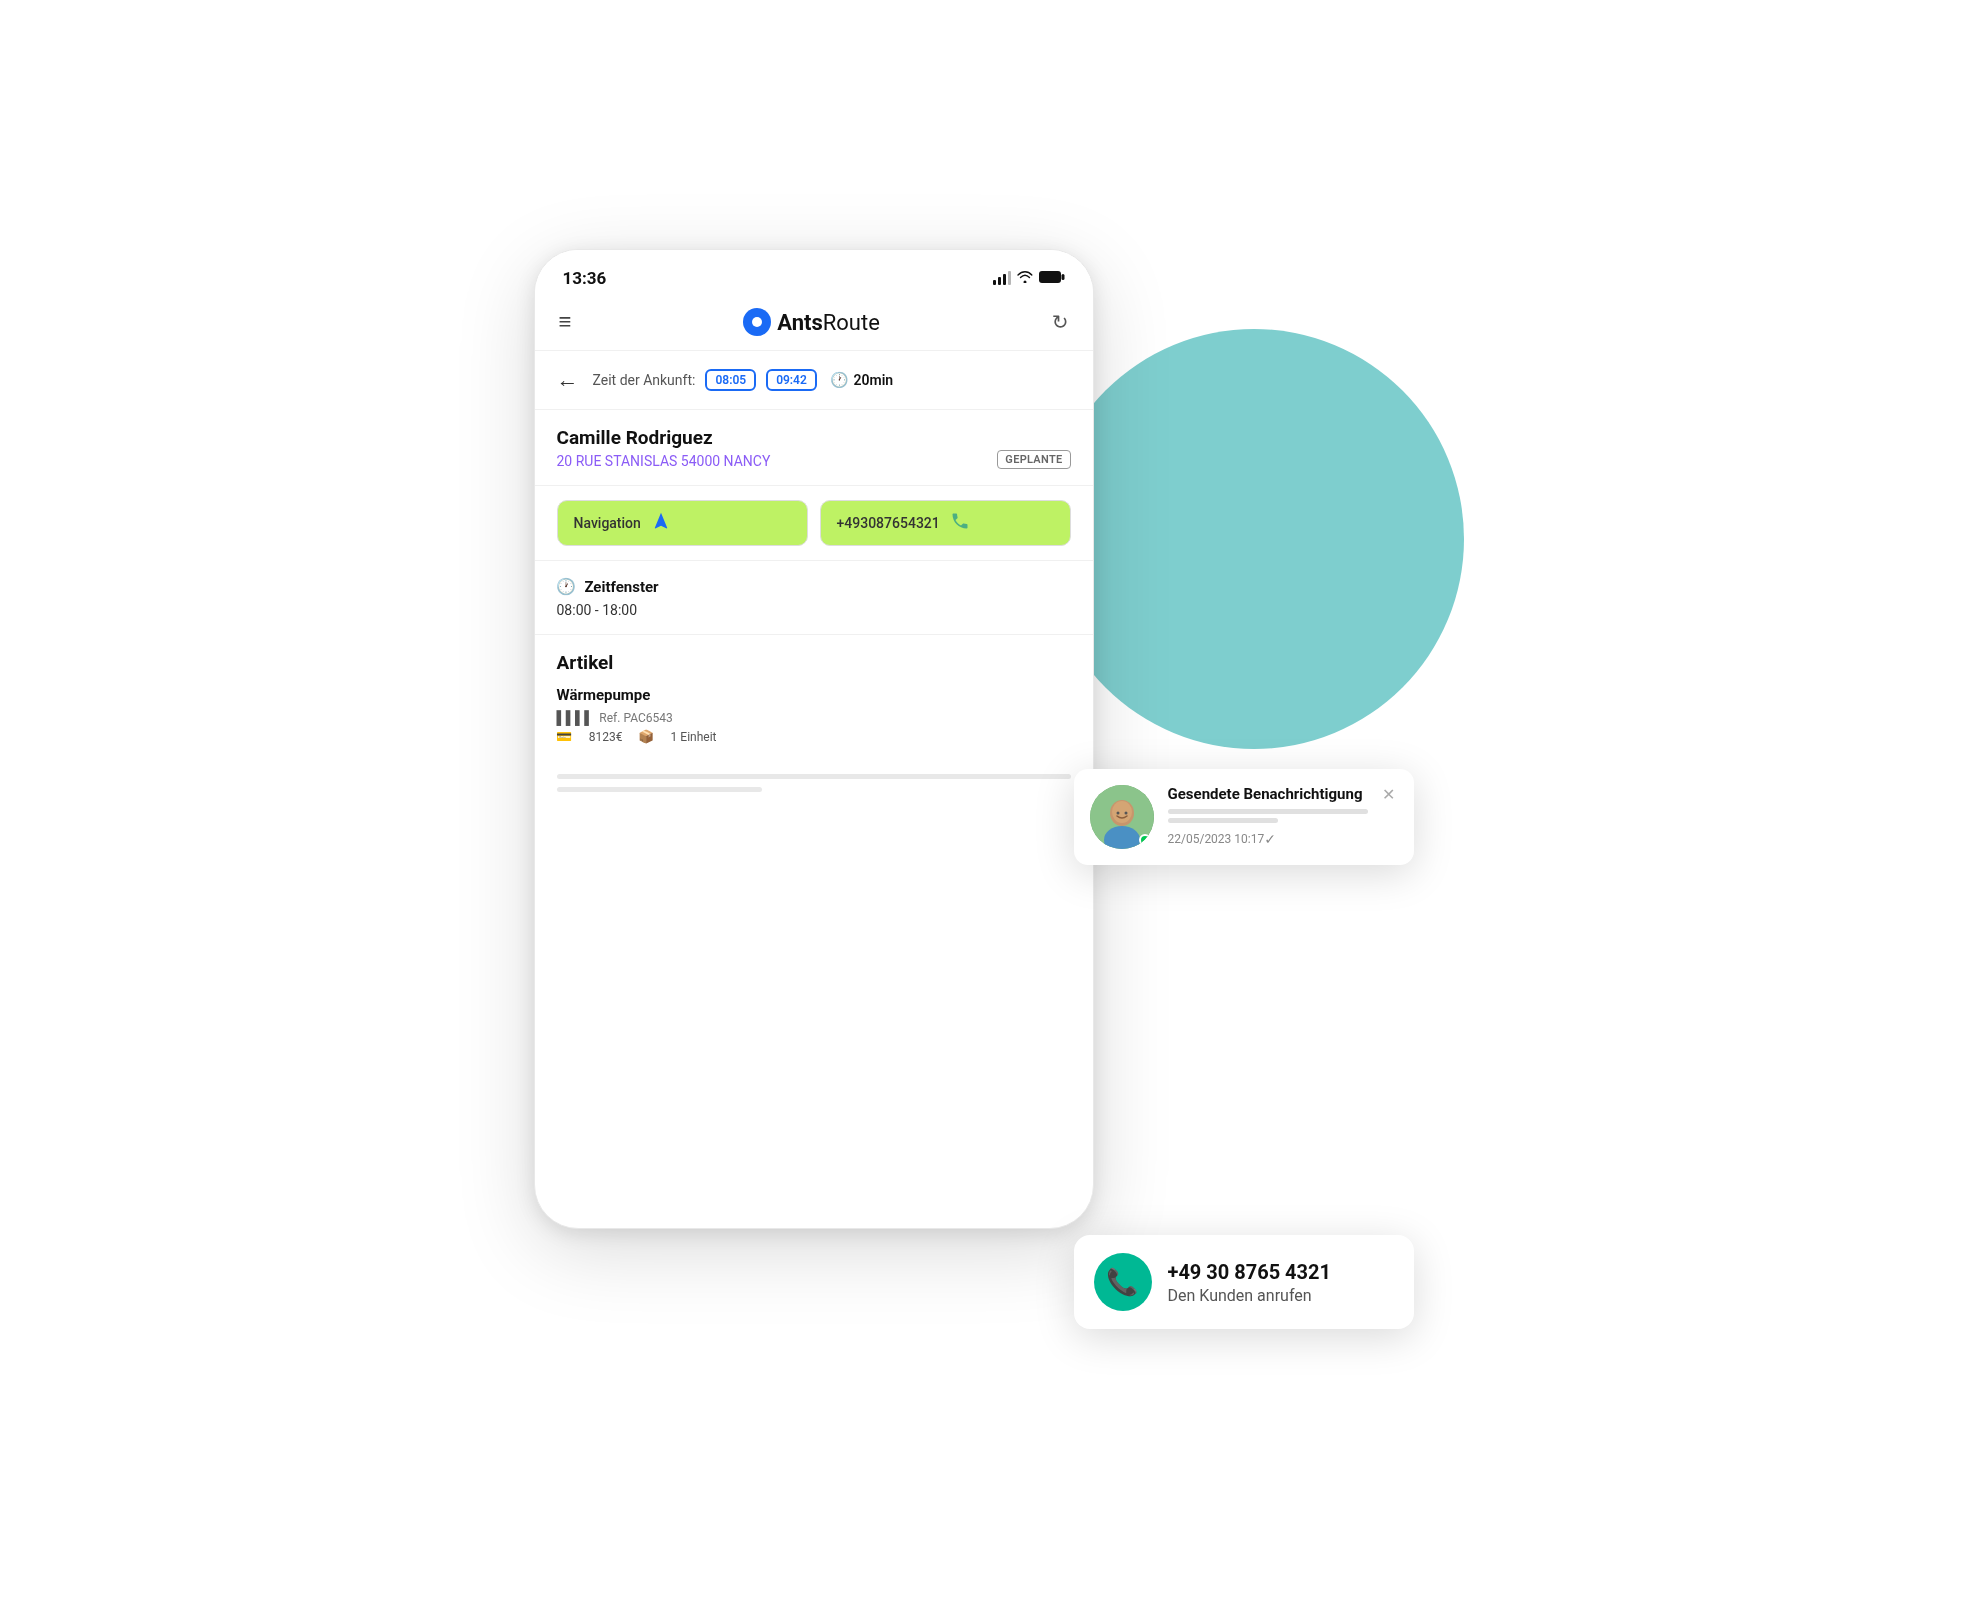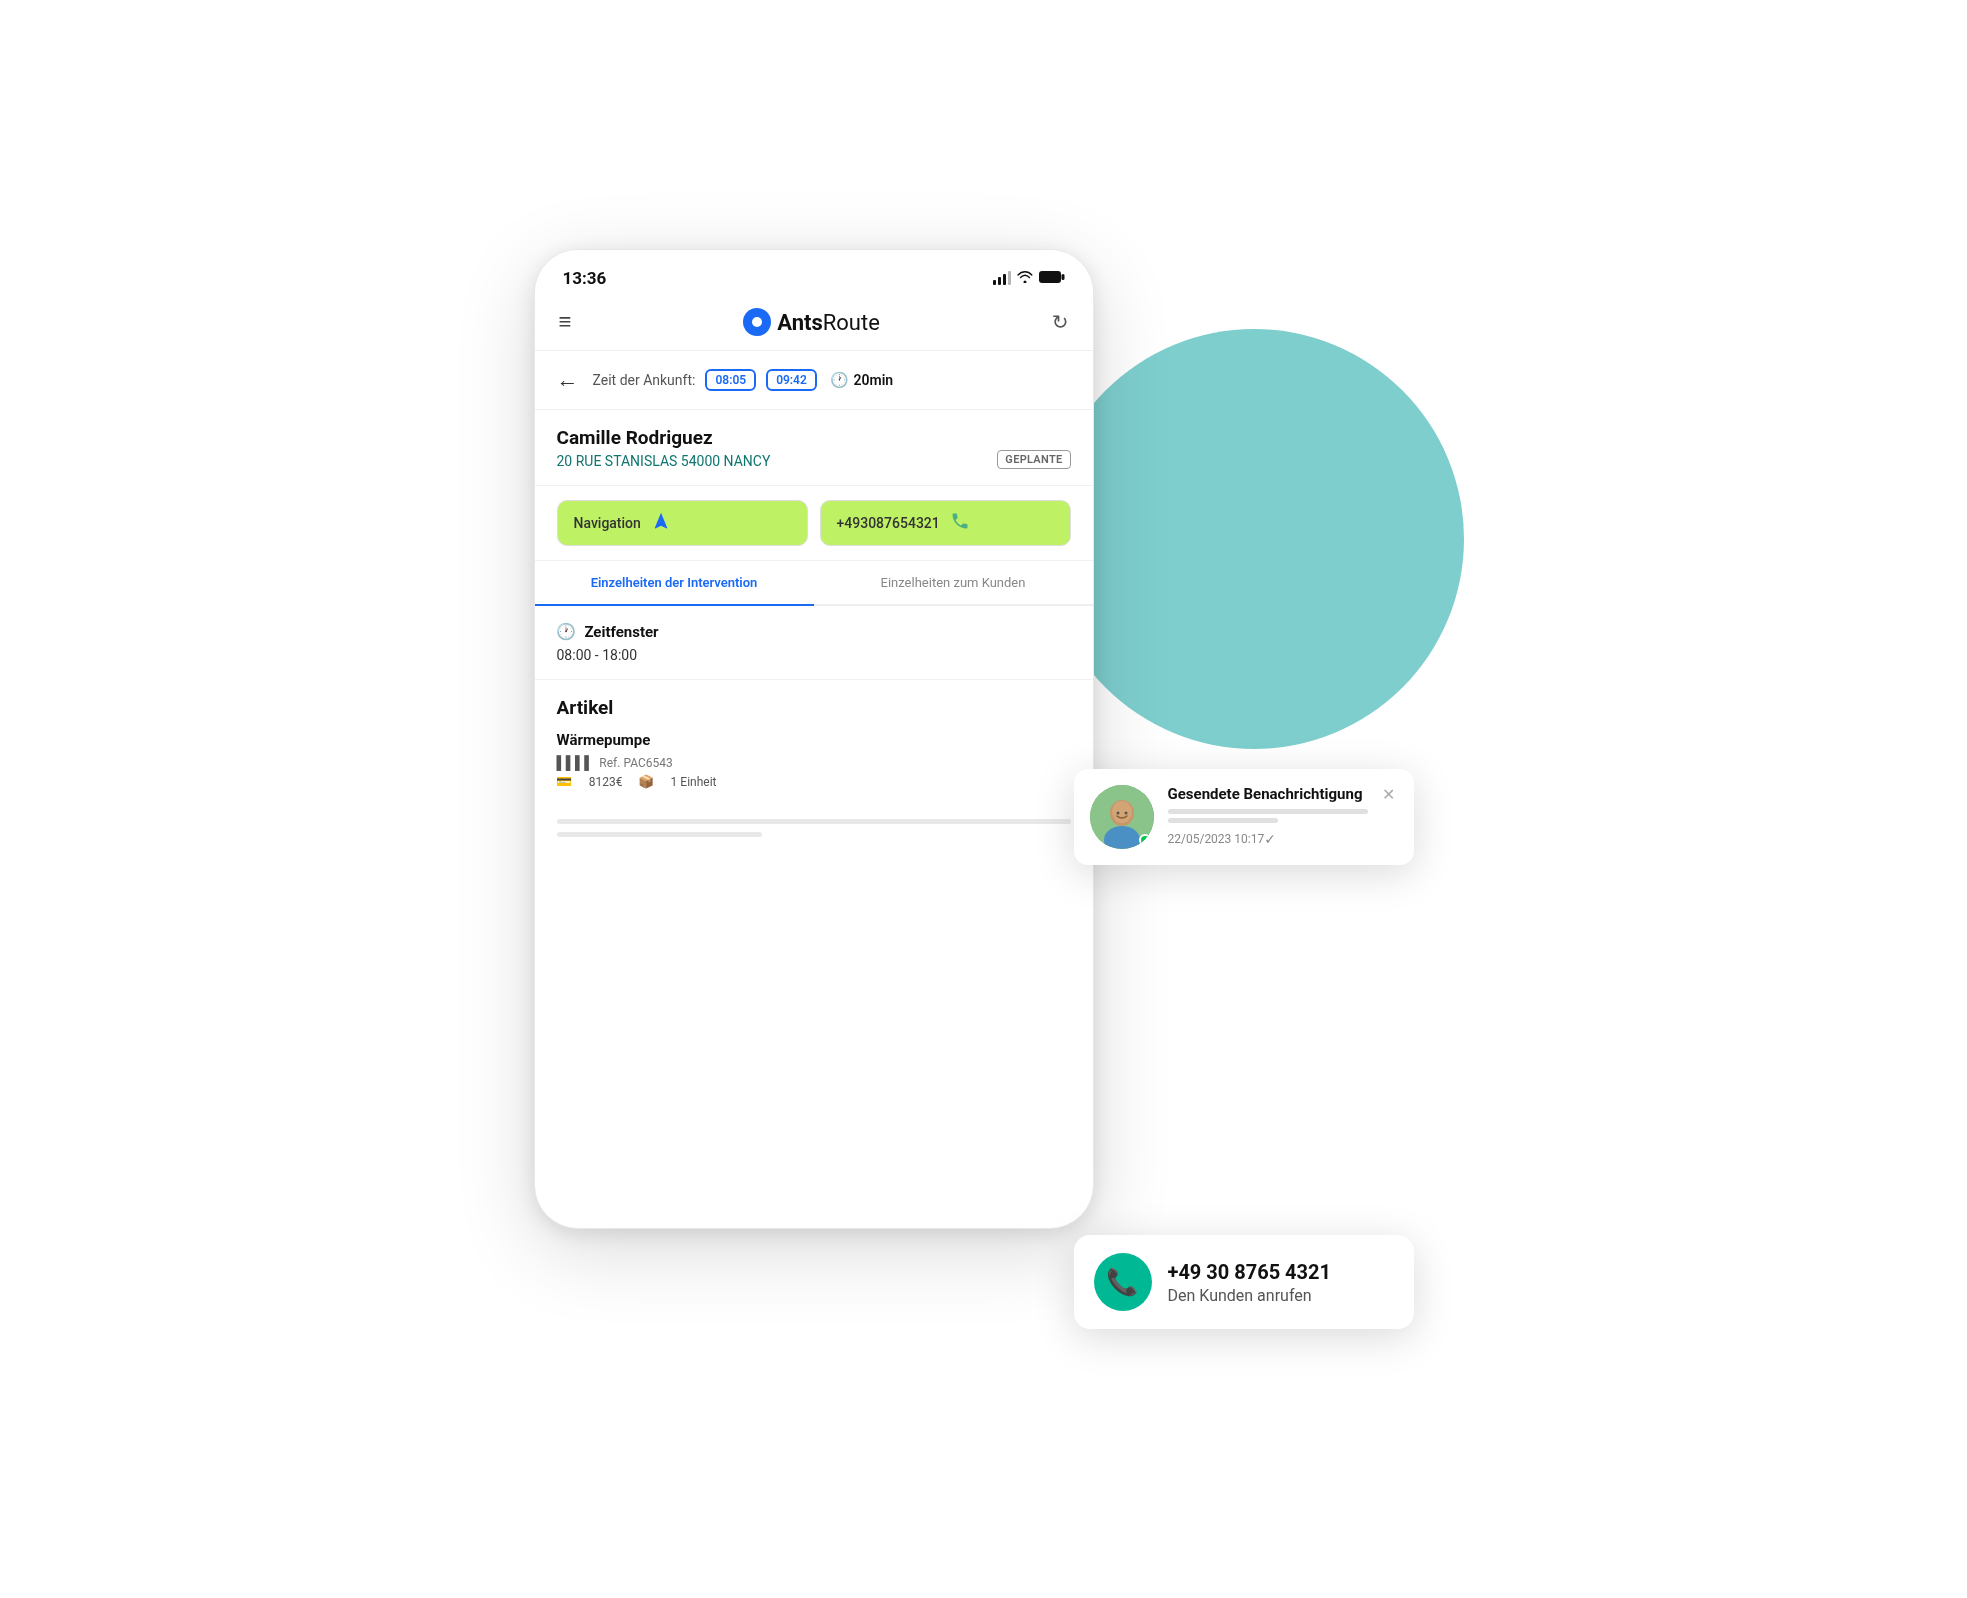--- a/index.html
+++ b/index.html
@@ -163,21 +163,21 @@
       align-items: flex-end;
       border-bottom: 1px solid #f0f0f0;
     }
     .customer-name {
       font-size: 19px;
       font-weight: 700;
       color: #111;
     }
     .customer-address {
       font-size: 14px;
-      color: #0f766e;
+      color: #8b5cf6;
       margin-top: 4px;
     }
     .status-badge {
       border: 1.5px solid #999;
       border-radius: 4px;
       padding: 2px 7px;
       font-size: 11px;
       font-weight: 600;
       color: #666;
       letter-spacing: 0.3px;
@@ -533,24 +533,20 @@
       <div class="action-btn">
         <span class="action-btn-text">+493087654321</span>
         <span class="phone-btn-icon">
           <svg width="20" height="20" viewBox="0 0 24 24" fill="#4caf82">
             <path d="M6.6 10.8c1.4 2.8 3.8 5.1 6.6 6.6l2.2-2.2c.3-.3.7-.4 1-.2 1.1.4 2.3.6 3.6.6.6 0 1 .4 1 1V20c0 .6-.4 1-1 1-9.4 0-17-7.6-17-17 0-.6.4-1 1-1h3.5c.6 0 1 .4 1 1 0 1.3.2 2.5.6 3.6.1.3 0 .7-.2 1L6.6 10.8z"></path>
           </svg>
         </span>
       </div>
     </div>
 
-    <div class="tabs">
-      <div class="tab active">Einzelheiten der Intervention</div>
-      <div class="tab">Einzelheiten zum Kunden</div>
-    </div>
 
     <div class="details-section">
       <div class="section-title-row">
         <span>🕐</span>
         <span class="section-title">Zeitfenster</span>
       </div>
       <div class="section-value">08:00 - 18:00</div>
     </div>
 
 

